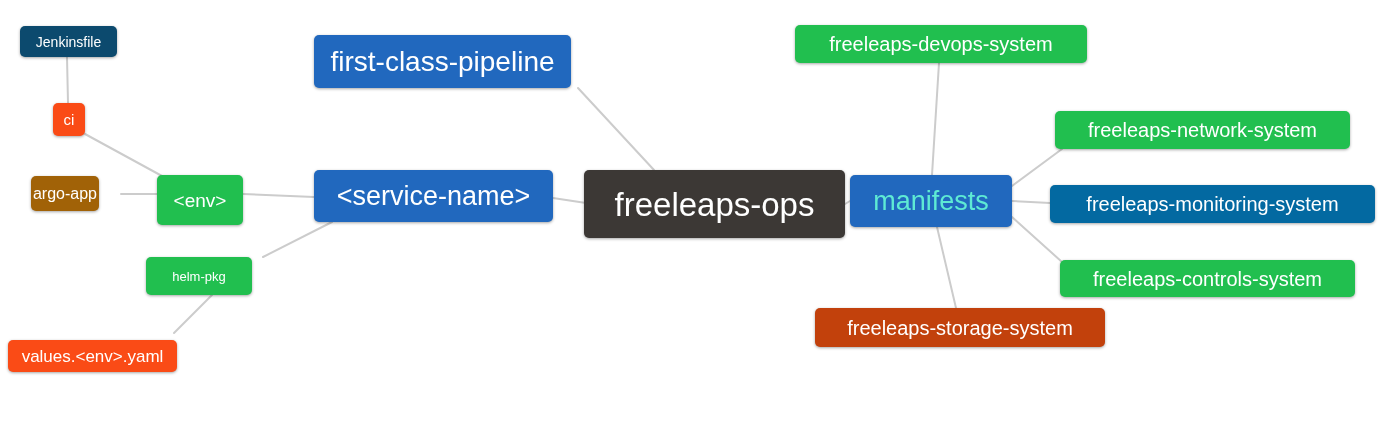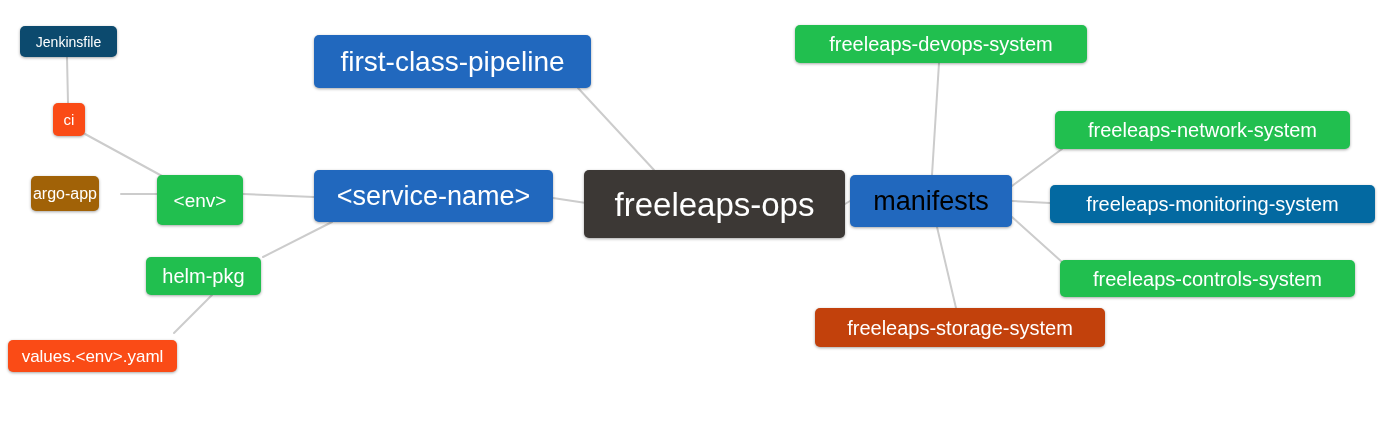--- a/index.html
+++ b/index.html
@@ -54,25 +54,25 @@
       <line x1="1012" y1="186" x2="1062" y2="149" stroke="#cccccc" stroke-width="2" stroke-linecap="round"></line>
       <line x1="1012" y1="201" x2="1050" y2="203" stroke="#cccccc" stroke-width="2" stroke-linecap="round"></line>
       <line x1="1012" y1="217" x2="1062" y2="262" stroke="#cccccc" stroke-width="2" stroke-linecap="round"></line>
       <line x1="937" y1="227" x2="956" y2="308" stroke="#cccccc" stroke-width="2" stroke-linecap="round"></line>
     </svg>
   <div id="nodes">
       <div class="node" style="left: 20px; top: 26px; width: 97px; height: 31px; font-size: 14px; background: #0c4a6e; color: rgb(255, 255, 255);">Jenkinsfile</div>
       <div class="node" style="left: 53px; top: 103px; width: 32px; height: 33px; font-size: 15px; background: rgb(250, 75, 22); color: rgb(255, 255, 255);">ci</div>
       <div class="node" style="left: 31px; top: 176px; width: 68px; height: 35px; font-size: 16px; background: #a16207; color: rgb(255, 255, 255);">argo-app</div>
       <div class="node" style="left: 157px; top: 175px; width: 86px; height: 50px; font-size: 19px; background: rgb(33, 191, 79); color: rgb(255, 255, 255);">&lt;env&gt;</div>
-      <div class="node" style="left: 146px; top: 257px; width: 115px; height: 38px; font-size: 20px; background: rgb(33, 191, 79); color: rgb(255, 255, 255);">helm-pkg</div>
+      <div class="node" style="left: 146px; top: 257px; width: 106px; height: 38px; font-size: 13px; background: rgb(33, 191, 79); color: rgb(255, 255, 255);">helm-pkg</div>
       <div class="node" style="left: 8px; top: 340px; width: 169px; height: 32px; font-size: 17px; background: rgb(250, 75, 22); color: rgb(255, 255, 255);">values.&lt;env&gt;.yaml</div>
-      <div class="node" style="left: 314px; top: 35px; width: 277px; height: 53px; font-size: 28px; background: rgb(33, 104, 190); color: rgb(255, 255, 255);">first-class-pipeline</div>
+      <div class="node" style="left: 314px; top: 35px; width: 257px; height: 53px; font-size: 28px; background: rgb(33, 104, 190); color: rgb(255, 255, 255);">first-class-pipeline</div>
       <div class="node" style="left: 314px; top: 170px; width: 239px; height: 52px; font-size: 27px; background: rgb(33, 104, 190); color: rgb(255, 255, 255);">&lt;service-name&gt;</div>
       <div class="node" style="left: 584px; top: 170px; width: 261px; height: 68px; font-size: 33px; background: rgb(60, 56, 53); color: rgb(255, 255, 255);">freeleaps-ops</div>
-      <div class="node" style="left: 850px; top: 175px; width: 162px; height: 52px; font-size: 27px; background: rgb(33, 104, 190); color: #000000;">manifests</div>
+      <div class="node" style="left: 850px; top: 175px; width: 162px; height: 52px; font-size: 27px; background: rgb(33, 104, 190); color: #5eead4;">manifests</div>
       <div class="node" style="left: 795px; top: 25px; width: 292px; height: 38px; font-size: 20px; background: rgb(33, 191, 79); color: rgb(255, 255, 255);">freeleaps-devops-system</div>
       <div class="node" style="left: 1055px; top: 111px; width: 295px; height: 38px; font-size: 20px; background: rgb(33, 191, 79); color: rgb(255, 255, 255);">freeleaps-network-system</div>
       <div class="node" style="left: 1050px; top: 185px; width: 325px; height: 38px; font-size: 20px; background: #0369a1; color: rgb(255, 255, 255);">freeleaps-monitoring-system</div>
       <div class="node" style="left: 1060px; top: 260px; width: 295px; height: 37px; font-size: 20px; background: rgb(33, 191, 79); color: rgb(255, 255, 255);">freeleaps-controls-system</div>
       <div class="node" style="left: 815px; top: 308px; width: 290px; height: 39px; font-size: 20px; background: #c2410c; color: rgb(255, 255, 255);">freeleaps-storage-system</div>
     </div>
 </div>
 
 </body></html>

